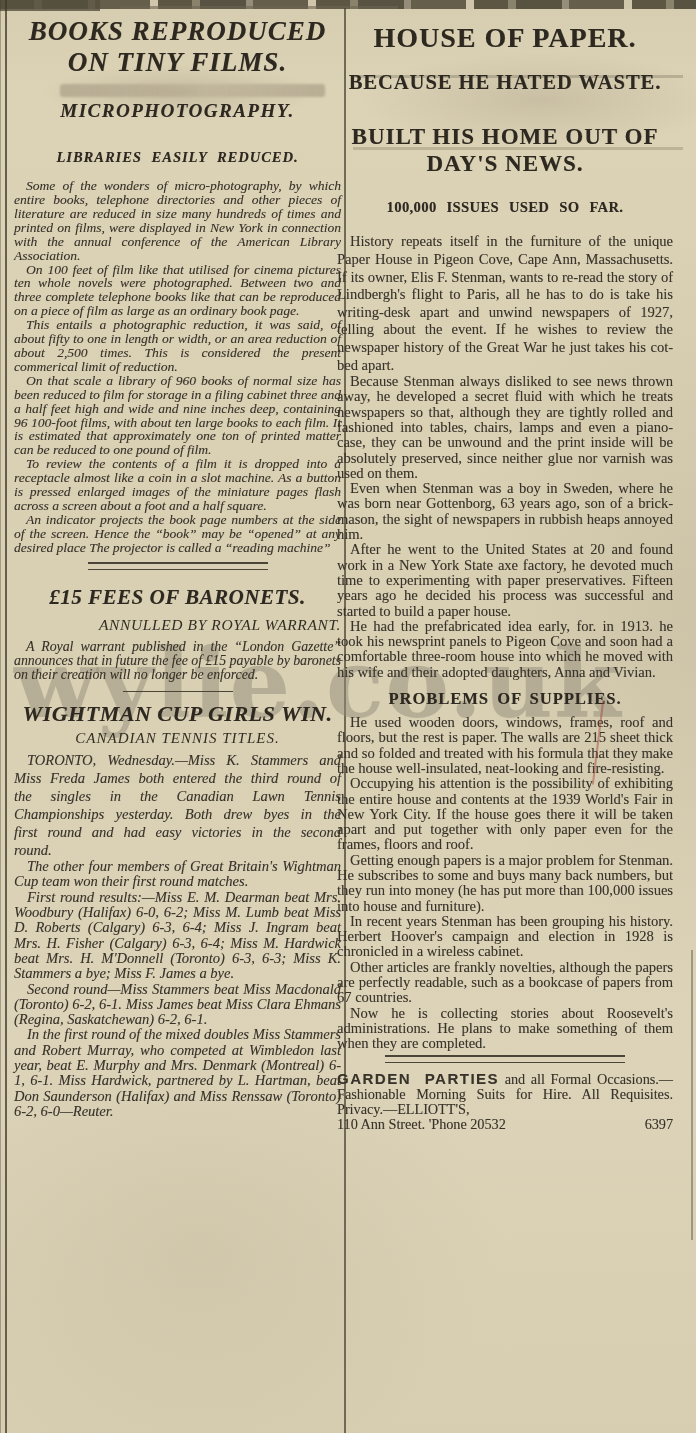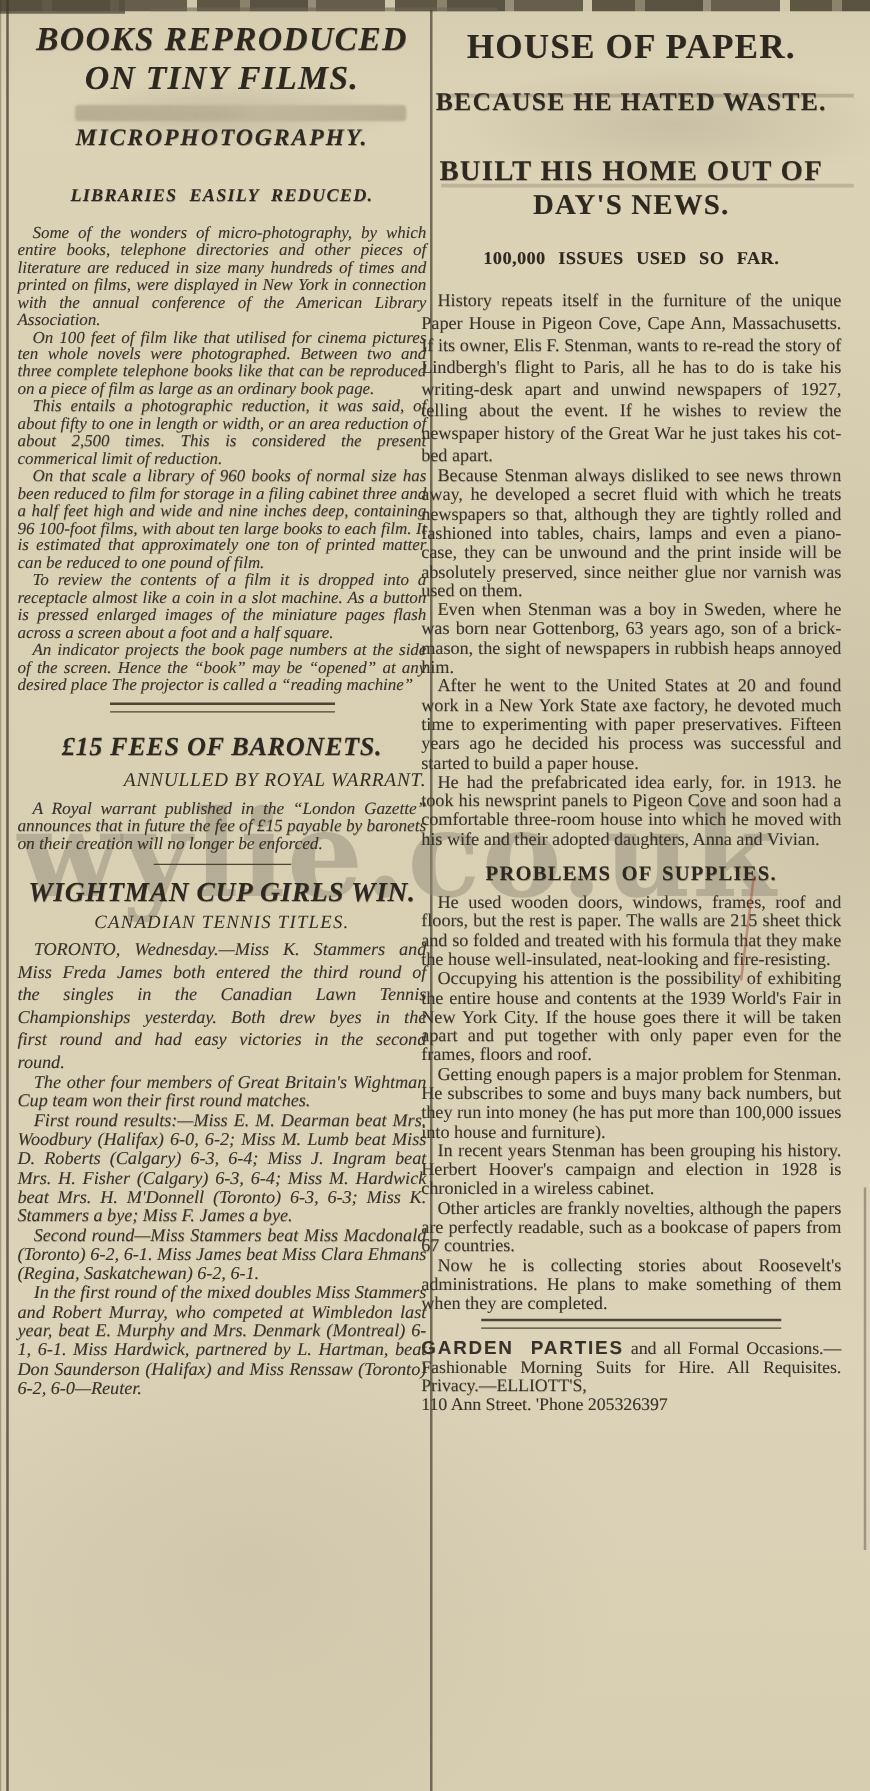--- a/index.html
+++ b/index.html
@@ -74,21 +74,21 @@
   .bodyR p{font-size:14.5px;line-height:15.3px;text-align:justify;text-indent:13px;text-shadow:.3px .3px 0 rgba(56,51,42,.30);}
   .bodyR p.lead1{line-height:17.6px;}
   .h-problems{font-size:16.5px;margin-top:9px;word-spacing:3px;}
   .bodyR2{margin-top:6px;}
   .bodyR2 p{font-size:14.5px;line-height:15.3px;text-align:justify;text-indent:13px;text-shadow:.3px .3px 0 rgba(56,51,42,.30);}
   .rule-double-r{height:5px;border-top:2.5px solid #4a4536;border-bottom:1.5px solid #4a4536;width:240px;margin:3px auto 0;}
 
   .ad{margin-top:8px;}
   .ad-text{font-size:14.2px;line-height:15.2px;text-align:justify;text-shadow:.3px .3px 0 rgba(56,51,42,.30);}
   .ad-lead{font-family:"Liberation Sans","DejaVu Sans",sans-serif;font-weight:700;font-size:15px;letter-spacing:1.5px;word-spacing:6px;}
-  .ad-last{display:flex;justify-content:flex-start;font-size:14.2px;line-height:15.2px;text-shadow:.3px .3px 0 rgba(56,51,42,.30);}
+  .ad-last{display:flex;justify-content:space-between;font-size:14.2px;line-height:15.2px;text-shadow:.3px .3px 0 rgba(56,51,42,.30);}
 
   
   .stain-a{position:absolute;left:60px;top:84px;width:265px;height:13px;z-index:1;
     background:linear-gradient(90deg,rgba(108,98,78,.30),rgba(108,98,78,.10) 55%,rgba(108,98,78,.32));
     border-radius:3px;filter:blur(1px);}
   .stain-b{position:absolute;left:353px;top:75px;width:330px;height:3px;background:rgba(95,88,68,.28);z-index:1;filter:blur(.6px);}
   .stain-c{position:absolute;left:353px;top:147px;width:330px;height:3px;background:rgba(95,88,68,.25);z-index:1;filter:blur(.6px);}
   .red-scratch{position:absolute;left:597px;top:700px;width:2px;height:85px;background:rgba(158,62,48,.45);transform:rotate(7deg);z-index:3;border-radius:2px;}
 </style>
 </head>

